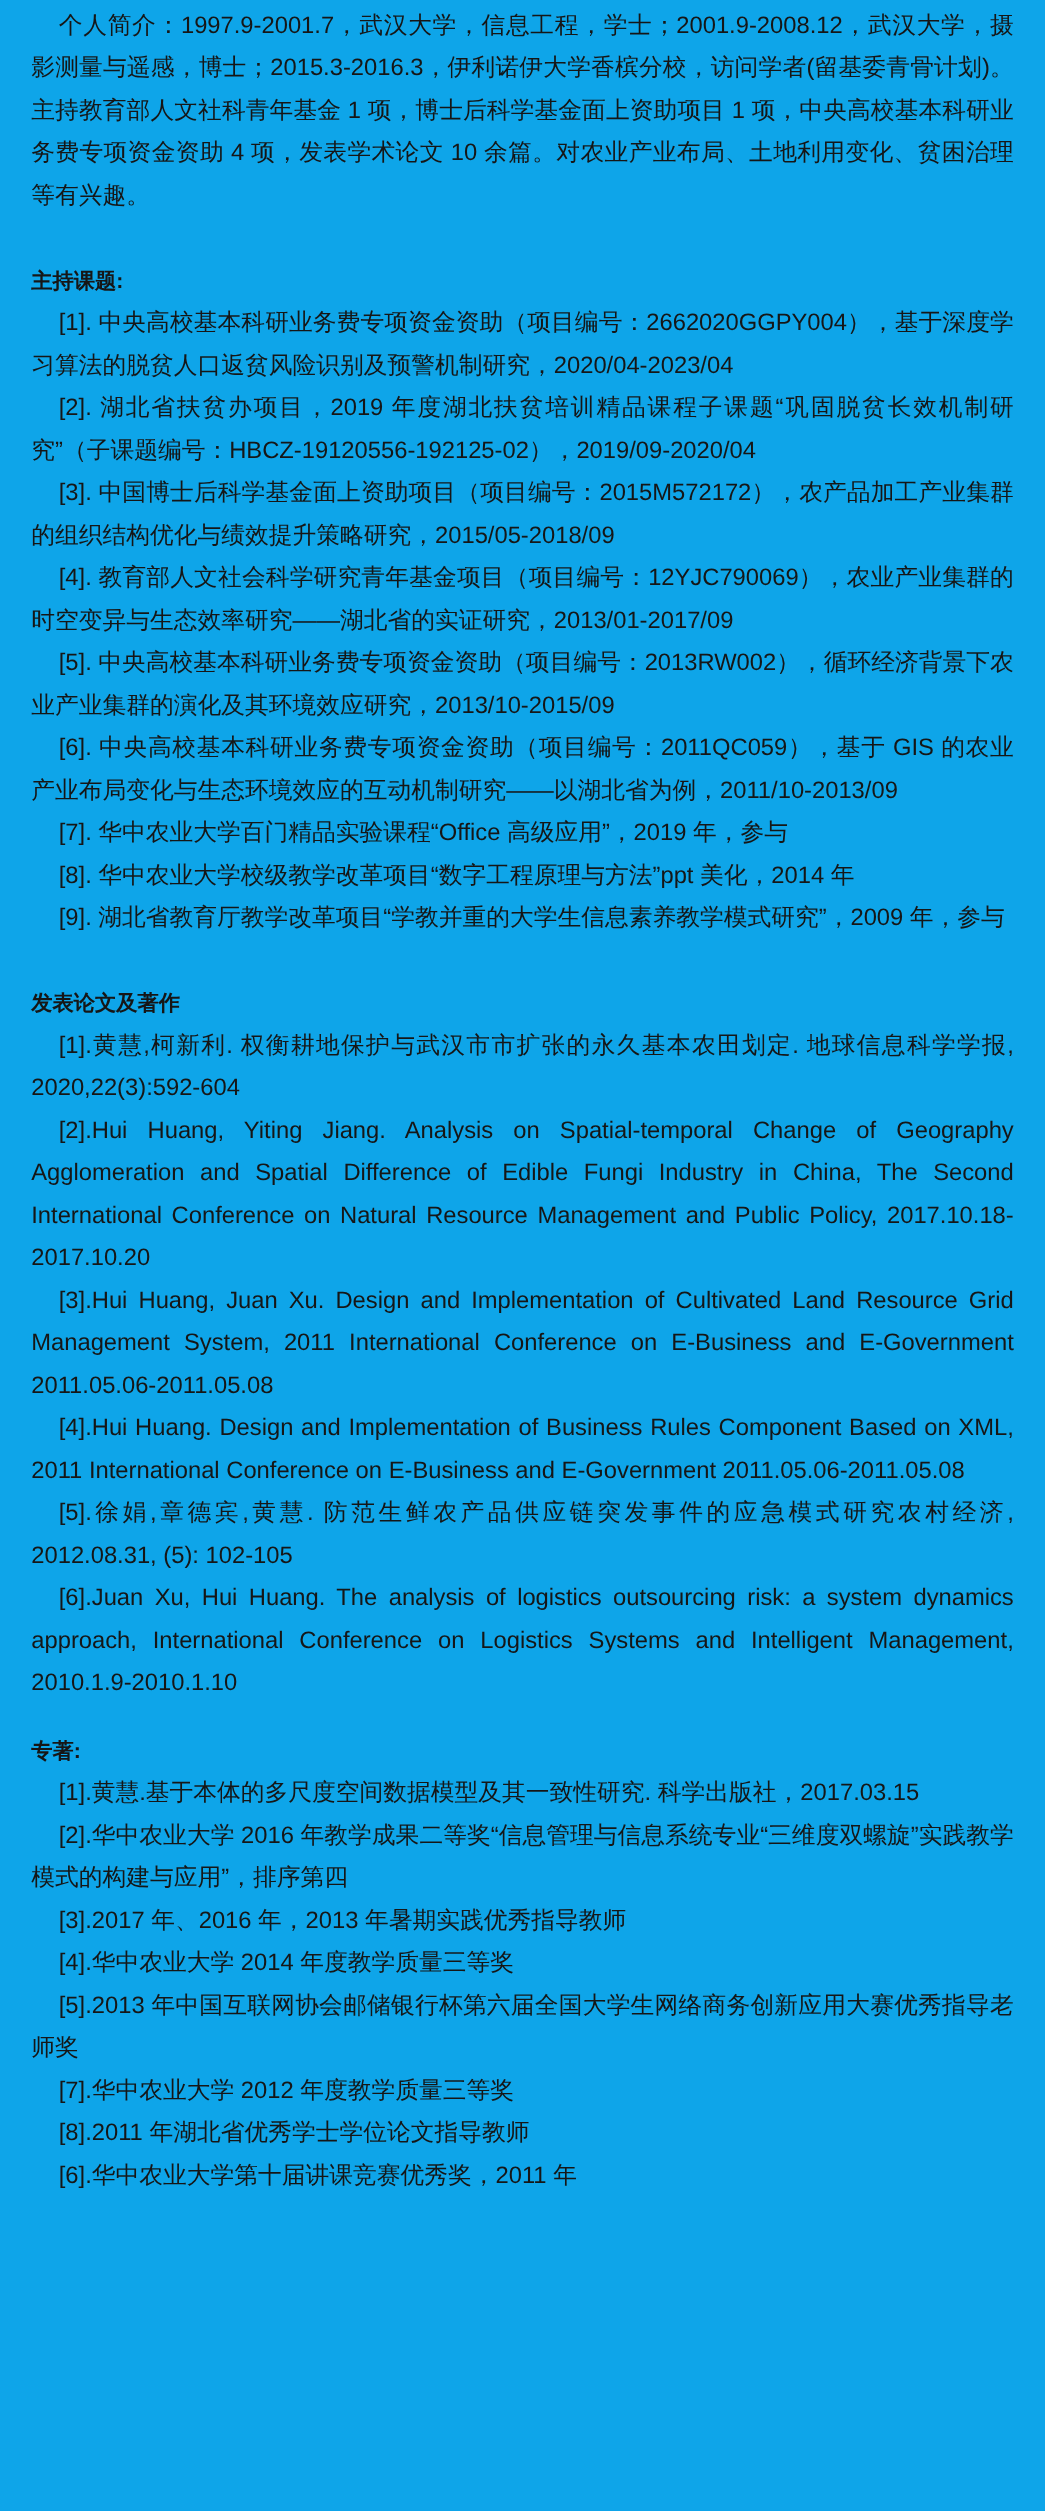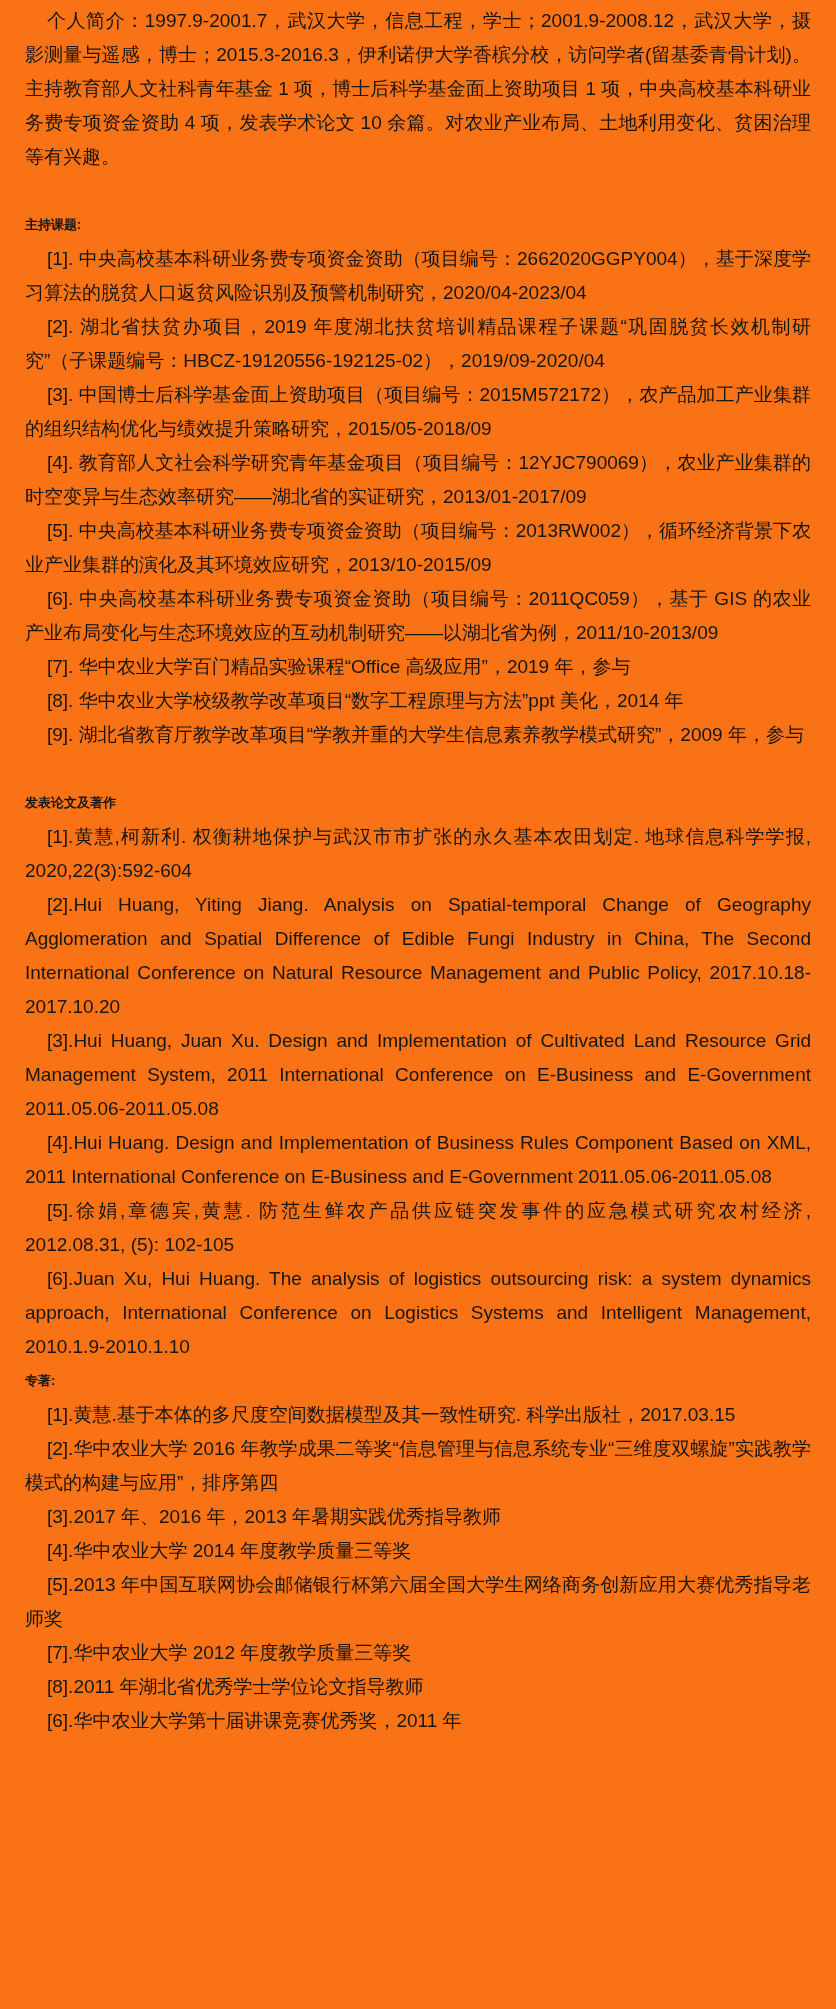--- a/index.html
+++ b/index.html
@@ -5,41 +5,41 @@
   html, body {
     margin: 0;
     padding: 0;
     background: #ffffff;
   }
   .doc {
     width: 836px;
     min-height: 2009px;
     box-sizing: border-box;
     padding: 4px 25px 77px 25px;
-    background: #f97316;
+    background: #0ea5e9;
     color: #161616;
     font-family: "Liberation Sans", "DejaVu Sans", sans-serif;
     font-size: 19px;
     line-height: 34px;
     text-align: justify;
   }
   .para {
     margin: 0;
     text-indent: 22px;
   }
   .section-heading {
     margin: 34px 0 0 0;
-    font-size: 13px;
+    font-size: 17px;
     line-height: 34px;
     font-weight: 700;
     text-indent: 0;
     text-align: left;
   }
   .section-heading.tight {
-    margin-top: 0;
+    margin-top: 20px;
   }
 </style>
 </head>
 <body>
 
 <div class="doc">
 
   <p class="para">个人简介：1997.9-2001.7，武汉大学，信息工程，学士；2001.9-2008.12，武汉大学，摄影测量与遥感，博士；2015.3-2016.3，伊利诺伊大学香槟分校，访问学者(留基委青骨计划)。主持教育部人文社科青年基金 1 项，博士后科学基金面上资助项目 1 项，中央高校基本科研业务费专项资金资助 4 项，发表学术论文 10 余篇。对农业产业布局、土地利用变化、贫困治理等有兴趣。</p>
 
   <h2 class="section-heading">主持课题:</h2>

